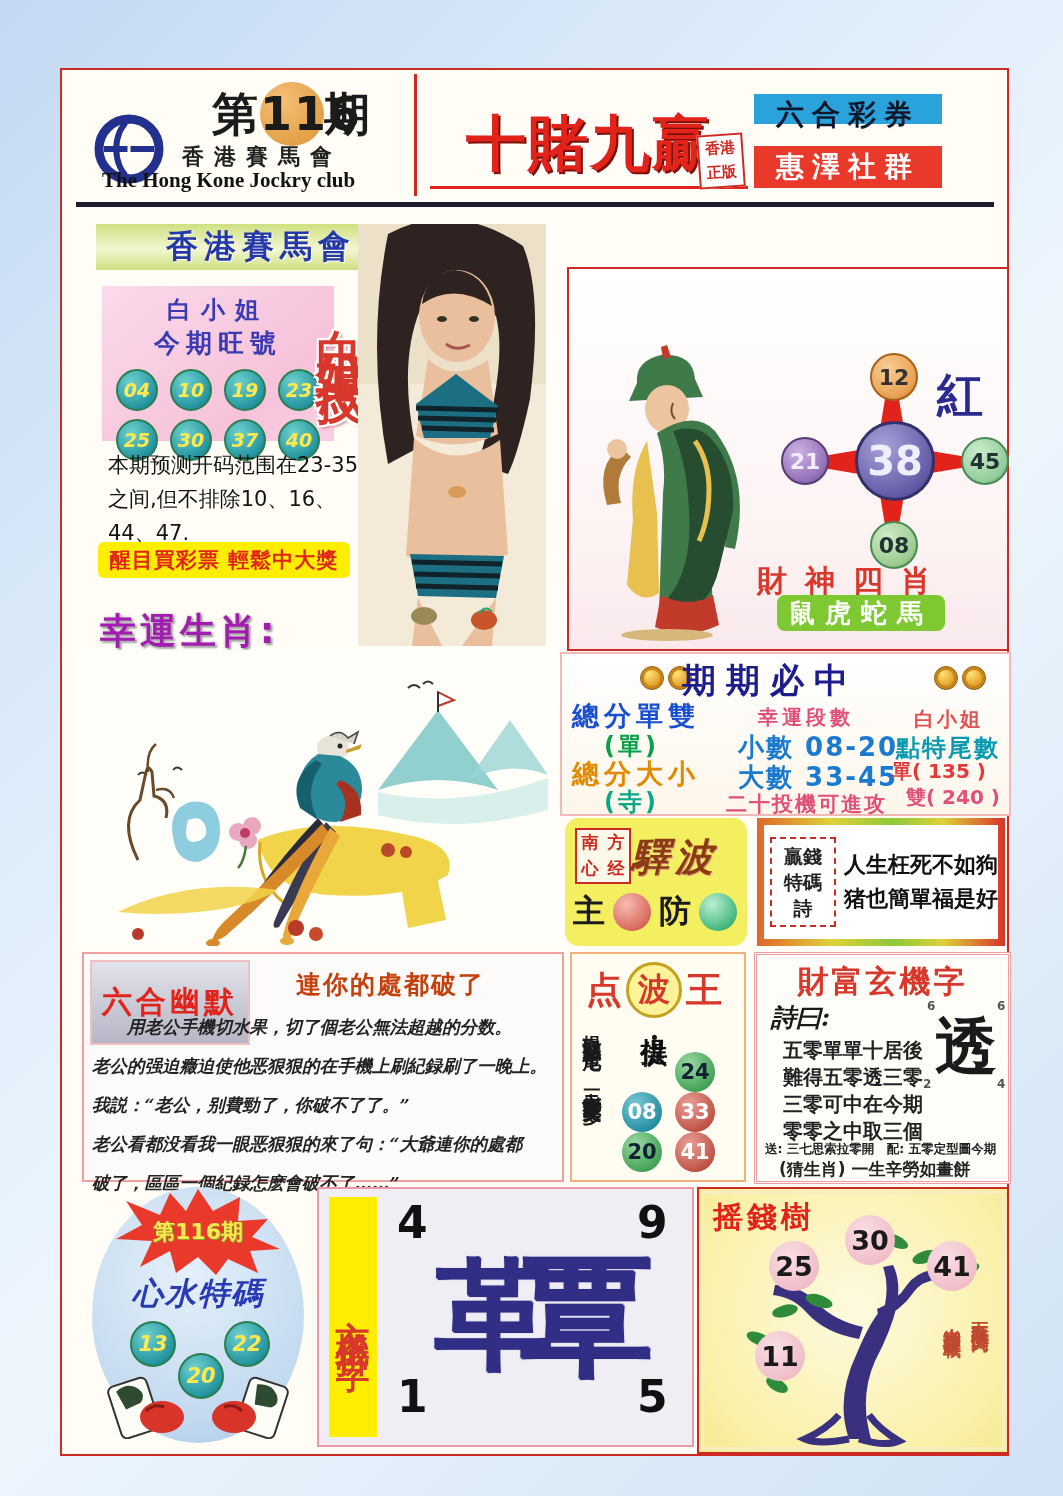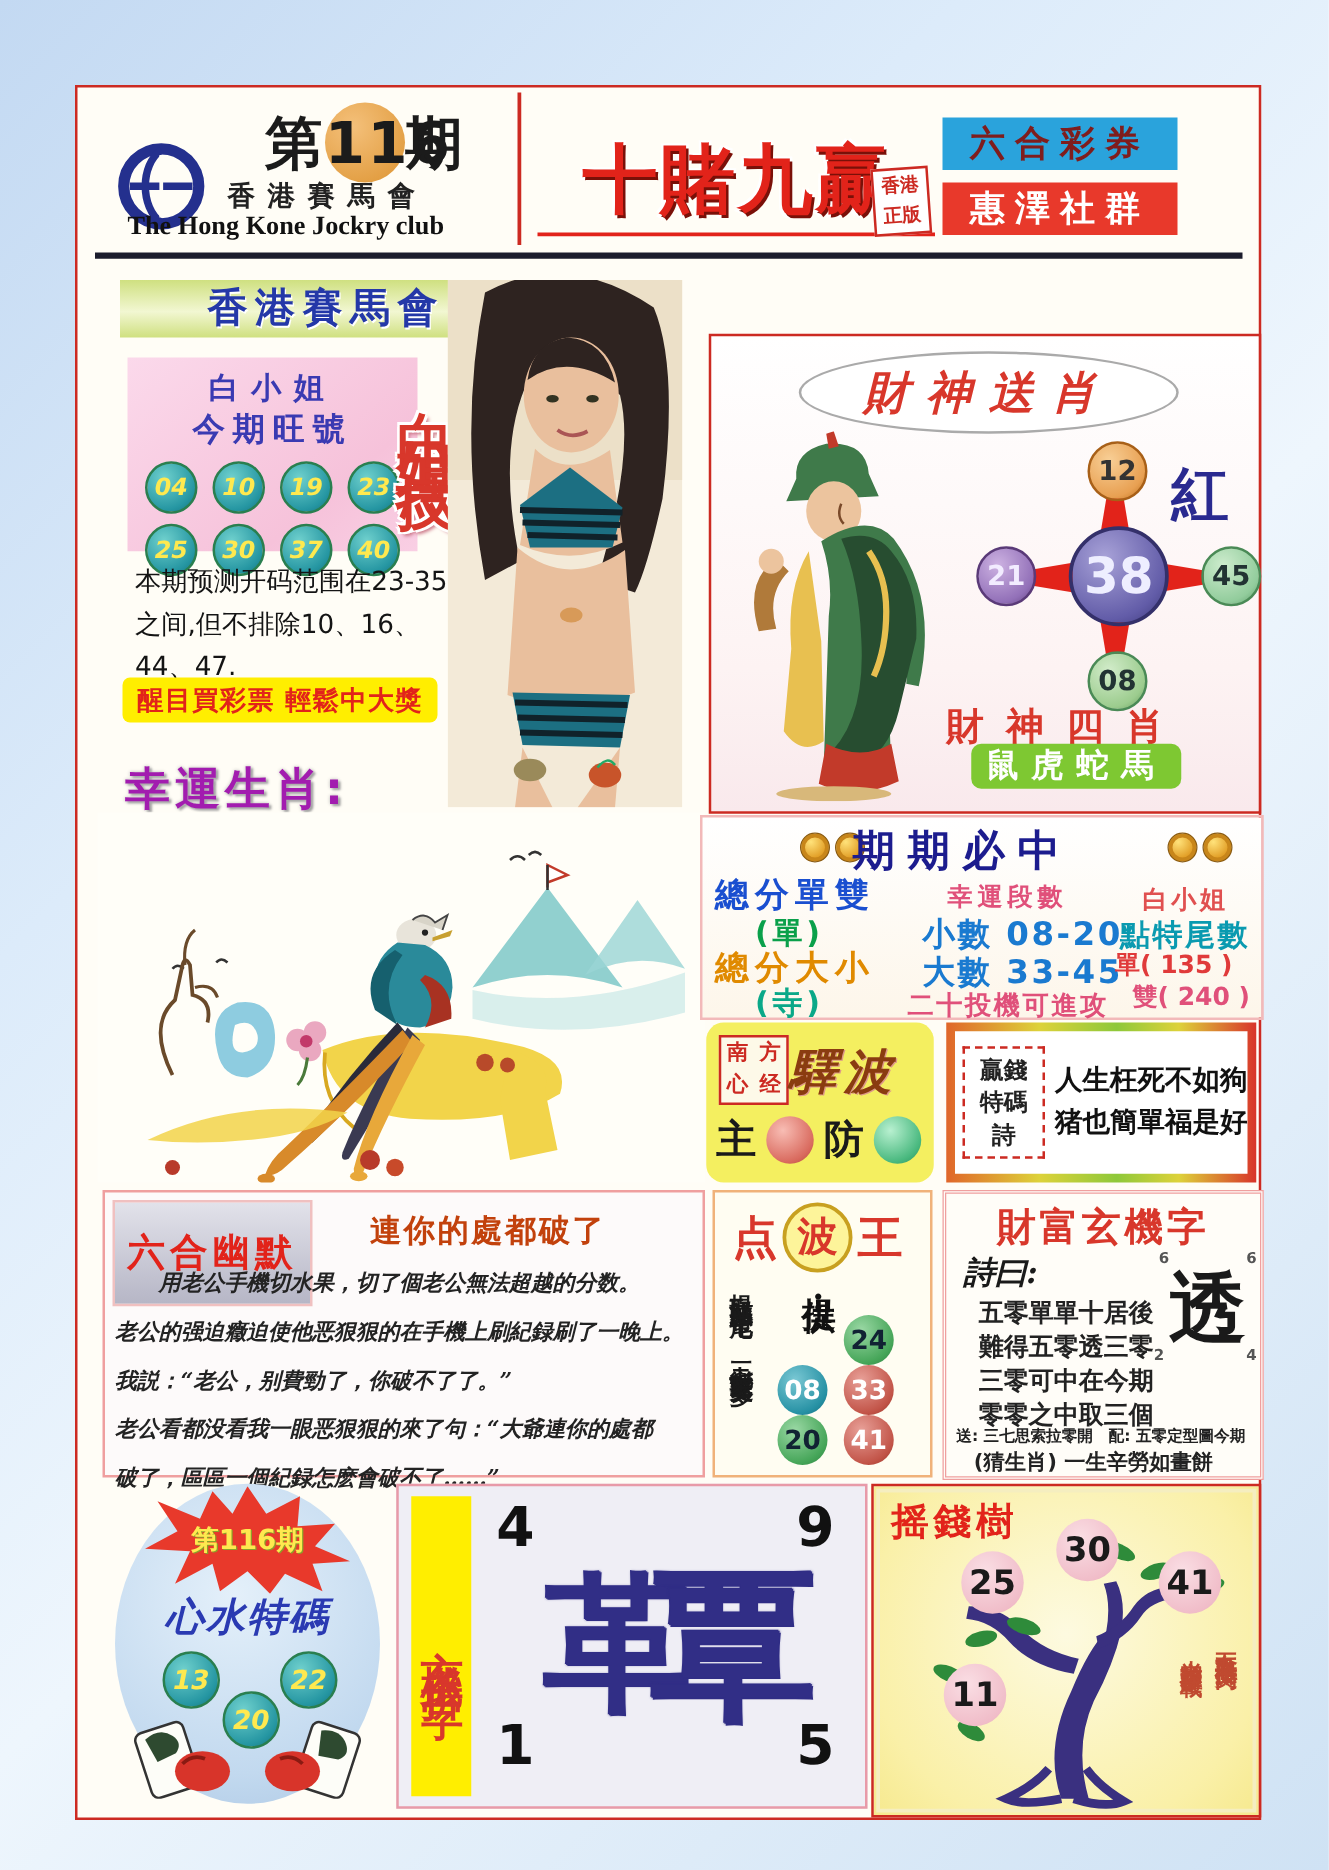--- a/index.html
+++ b/index.html
@@ -15,21 +15,21 @@
   .issue-num{display:inline-block;background:radial-gradient(circle at 35% 30%,#f4c07a,#dd9432);border-radius:50%;
              width:64px;height:64px;line-height:64px;text-align:center;color:#1b1b1b;}
   .club-cn{left:120px;top:72px;font-size:22px;font-weight:bold;color:#222;letter-spacing:10px;}
   .club-en{left:40px;top:98px;font-size:21px;font-weight:bold;color:#111;font-family:"Liberation Serif","DejaVu Serif",serif;}
   .hdr-vline{left:352px;top:4px;width:3px;height:122px;background:#cc2a22;}
   .masthead{left:368px;top:34px;width:320px;text-align:center;font-size:60px;font-weight:900;color:#e2231a;
             letter-spacing:2px;text-shadow:2px 2px 0 #7a1008,-2px -2px 0 #fff,2px -2px 0 #fff,-2px 2px 0 #fff;}
   .masthead-line{left:368px;top:116px;width:318px;height:3px;background:#e2231a;}
   .edition{left:636px;top:64px;width:42px;height:50px;border:2px solid #cc2a22;color:#cc2a22;
            font-size:15px;font-weight:bold;text-align:center;line-height:24px;transform:rotate(-4deg);background:#fff;}
-  .banner-blue{left:692px;top:24px;width:188px;height:42px;background:#2aa3dc;color:#7f1d1d;font-size:28px;
+  .banner-blue{left:692px;top:24px;width:188px;height:30px;background:#2aa3dc;color:#0f172a;font-size:28px;
                font-weight:bold;text-align:center;line-height:42px;letter-spacing:8px;}
   .banner-red{left:692px;top:76px;width:188px;height:42px;background:#e8392b;color:#fff;font-size:28px;
               font-weight:bold;text-align:center;line-height:42px;letter-spacing:8px;}
   .hdr-sep{left:14px;top:132px;width:918px;height:5px;background:#1c1c2c;}
   
   .green-banner{left:34px;top:154px;width:448px;height:46px;background:linear-gradient(#cfe080,#f2f7d2 55%,#cfe080);
                 display:flex;align-items:center;}
   .green-banner .t{font-size:32px;font-weight:900;color:#2438a8;letter-spacing:6px;margin-left:70px;
                    text-shadow:1px 1px 0 #fff;}
   .pink-box{left:40px;top:216px;width:232px;height:155px;background:linear-gradient(140deg,#fbd9eb,#f6c2da 70%,#f9cfe4);
@@ -244,23 +244,20 @@
       <path d="M54 338 L144 340 M56 350 L142 352 M58 362 L140 364" stroke="#10222a" stroke-width="5" fill="none"></path>
       <path d="M60 374 L84 422 L54 422z" fill="#e9bf9d"></path>
       <path d="M138 374 L134 422 L104 422z" fill="#e9bf9d"></path>
       <ellipse cx="66" cy="392" rx="13" ry="9" fill="#9a8a5a"></ellipse>
       <ellipse cx="126" cy="396" rx="13" ry="10" fill="#c8542a"></ellipse>
       <path d="M120 390 q8 -10 14 -2" stroke="#2a6" stroke-width="2" fill="none"></path>
     </svg>
   </div>
 
   <div class="abs caishen">
-    <div class="cs-oval">
-      <span class="t">財神送肖</span>
-    </div>
     <div style="position:absolute;left:8px;top:76px;">
       <svg width="180" height="296" viewBox="0 0 180 296">
         <path d="M60 38 Q58 16 84 10 Q116 8 118 34 L126 52 L52 56z" fill="#3f7a4a"></path>
         <path d="M84 2 l6 -2 l4 12 l-8 2z" fill="#c23a2a"></path>
         <ellipse cx="90" cy="64" rx="22" ry="24" fill="#ecc49e"></ellipse>
         <path d="M80 88 q10 30 6 60 l-4 120 q30 14 54 0 l-6 -150 q22 36 18 84 l10 2 q16 -70 -20 -118 q-20 -22 -58 2z" fill="#3f7a4a"></path>
         <path d="M96 86 q26 -8 40 10 q22 26 20 70 l-14 58 q-10 40 -40 44 l-20 -6 q34 -28 30 -96 q-2 -48 -16 -80z" fill="#274d30"></path>
         <path d="M118 96 q14 20 14 48 q0 30 -10 52" stroke="#e8c050" stroke-width="5" fill="none"></path>
         <path d="M70 96 q-18 30 -14 78 l-6 66 q14 20 32 8 l-2 -80z" fill="#e8c050"></path>
         <path d="M84 250 q28 14 52 0 l6 30 q-34 16 -64 2z" fill="#c23a2a"></path>

